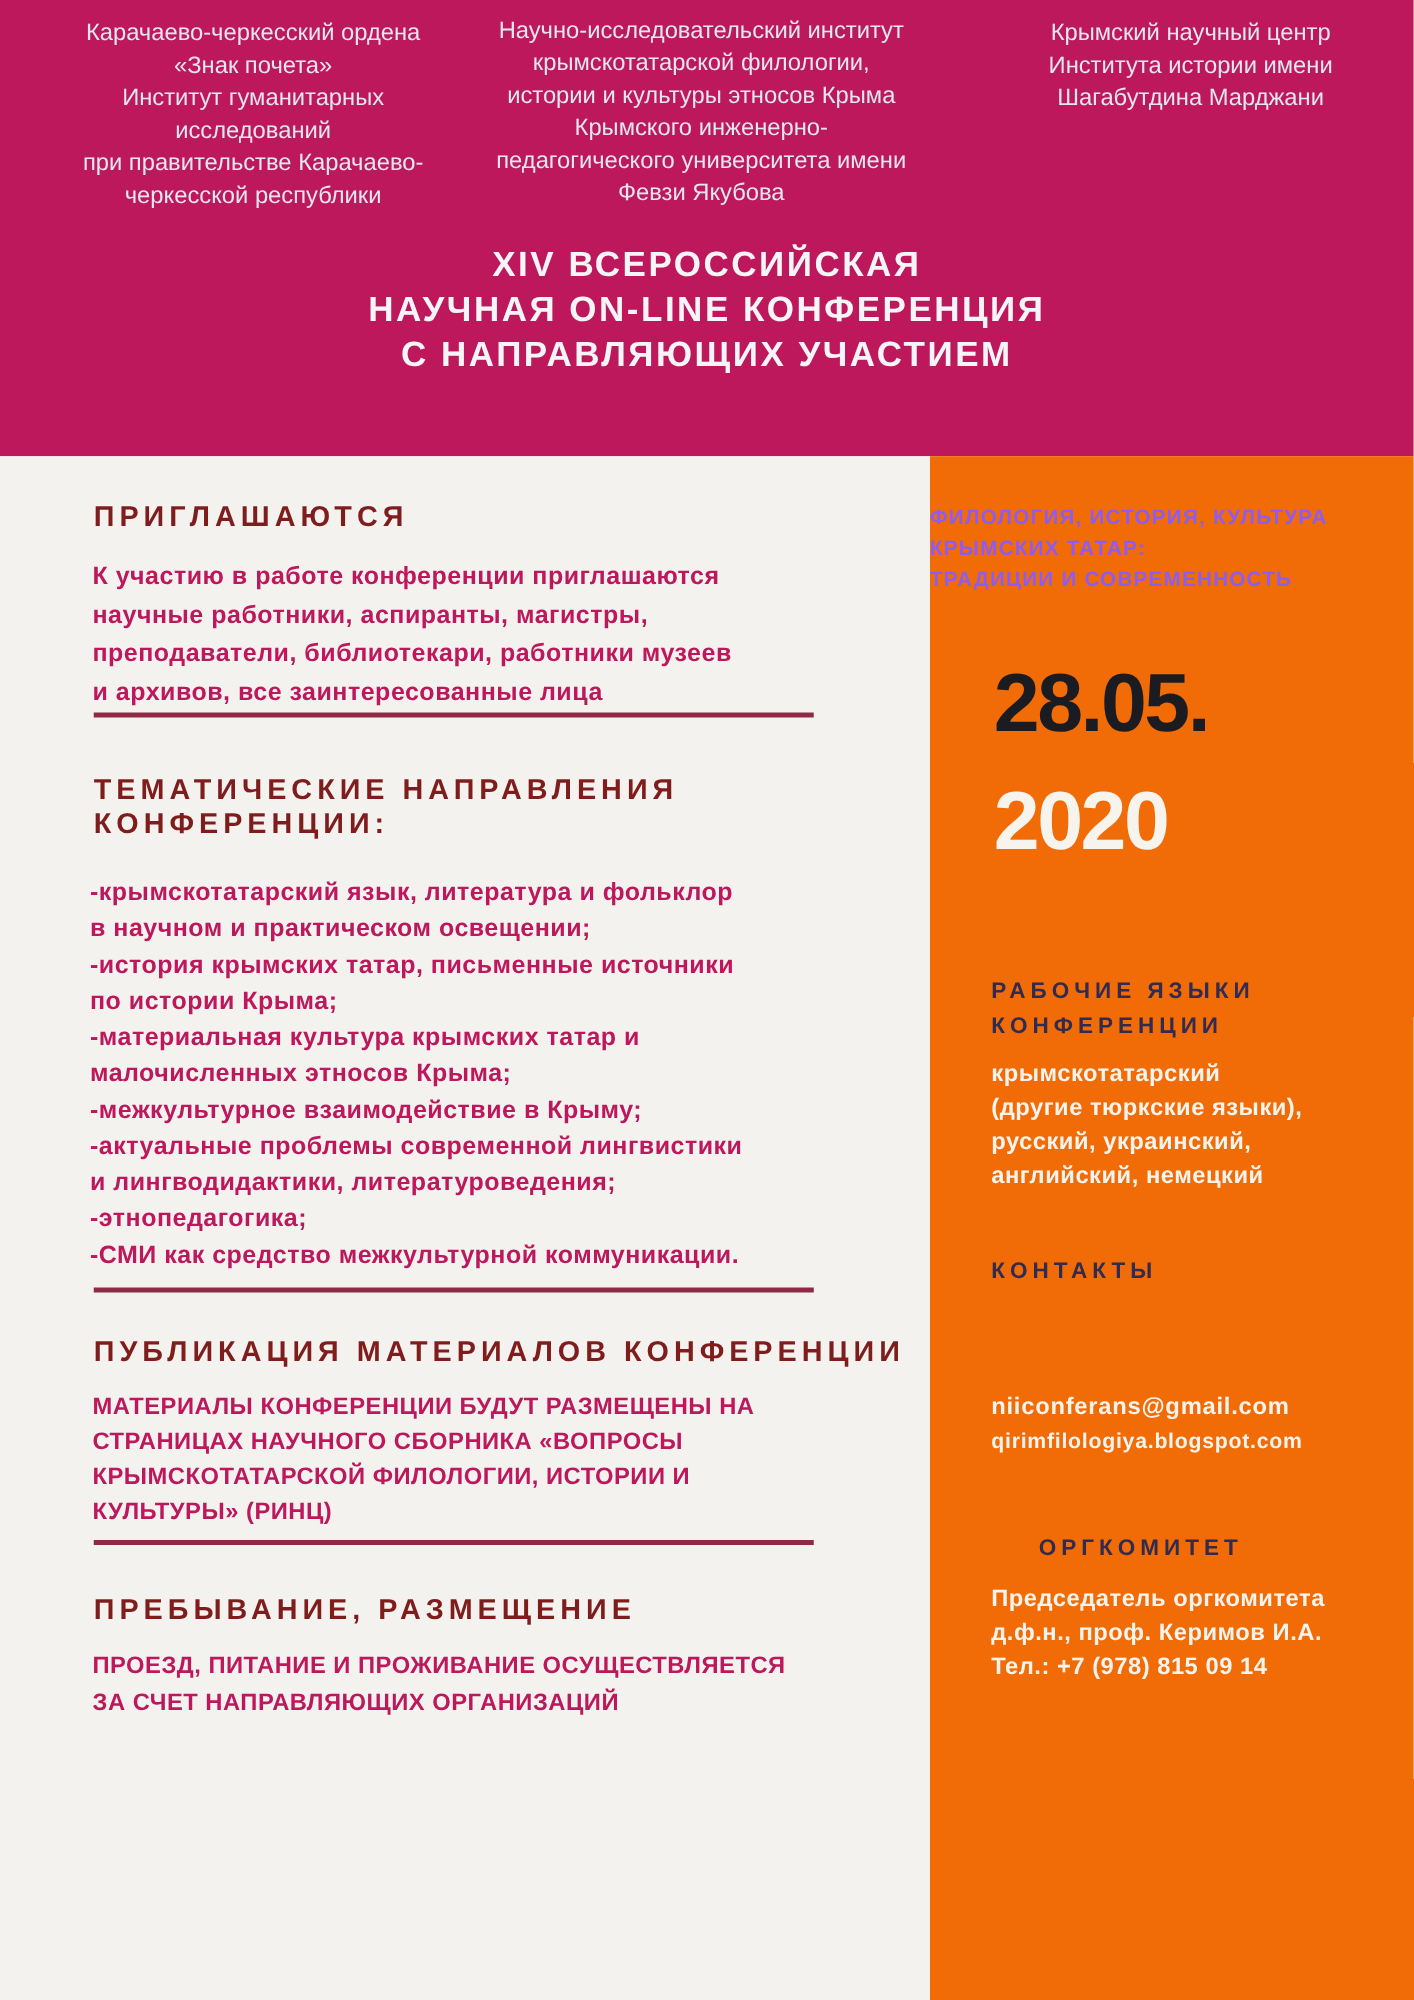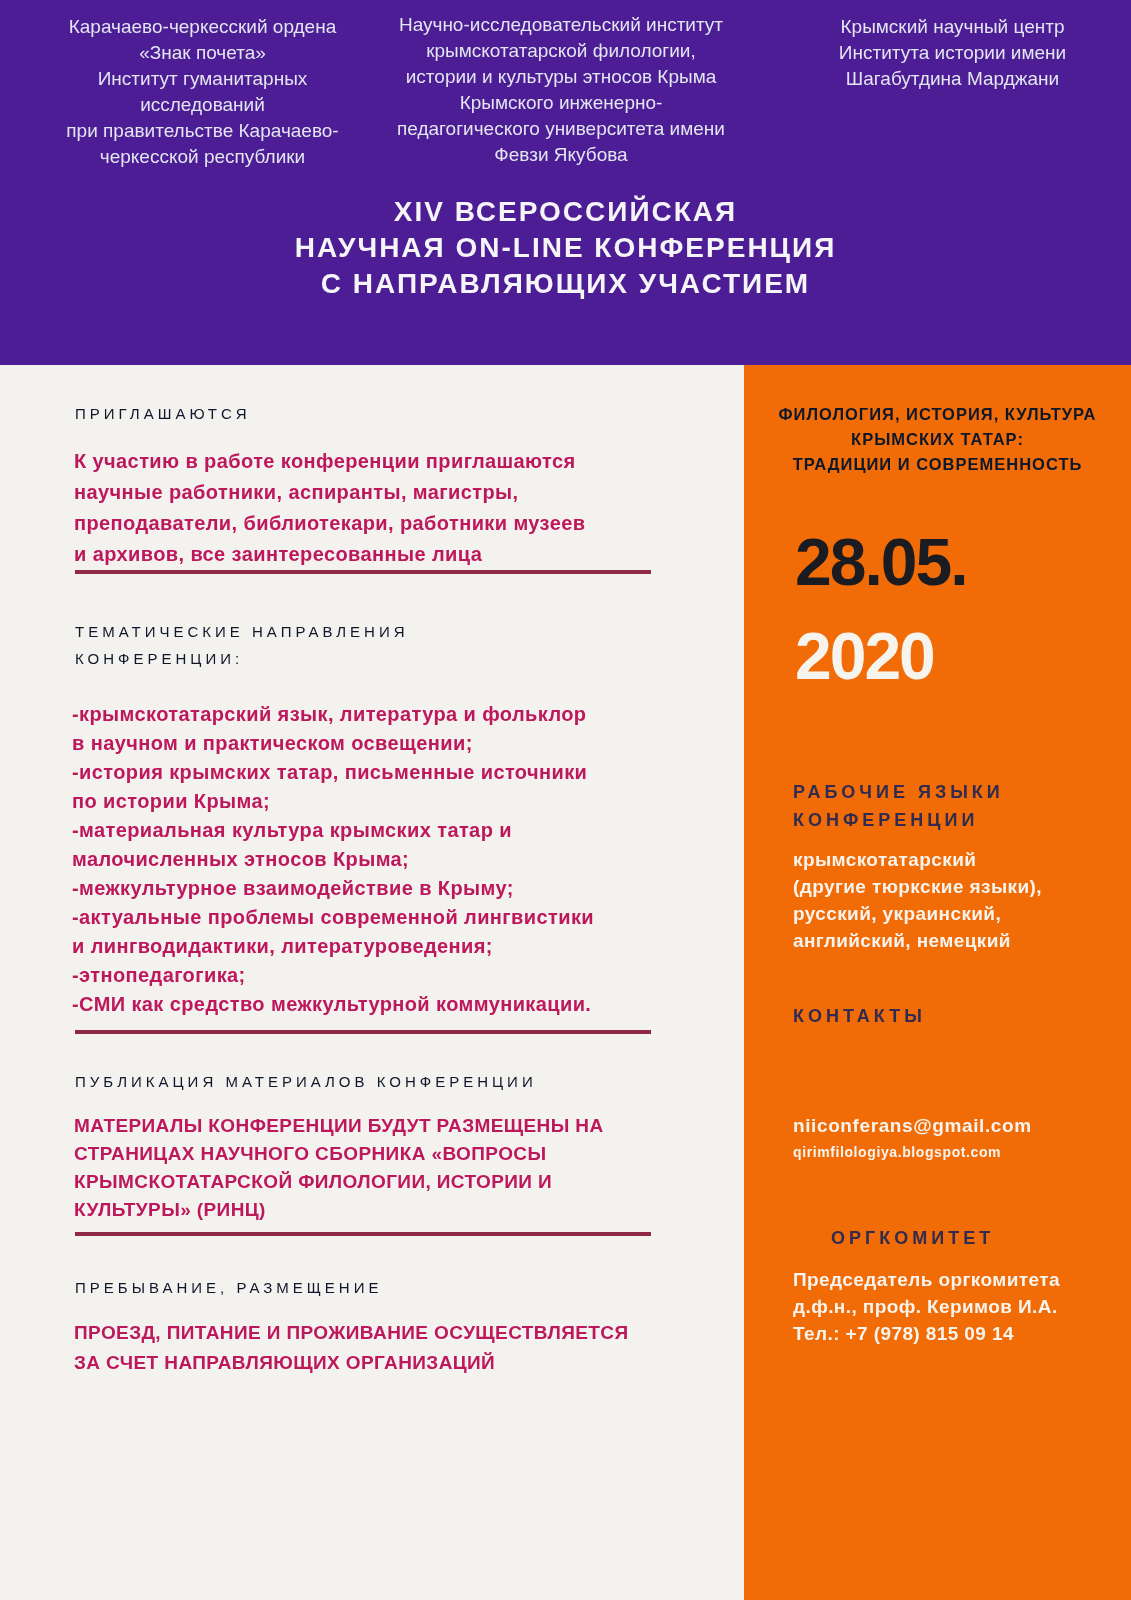--- a/index.html
+++ b/index.html
@@ -2,38 +2,38 @@
 <html><head>
 <meta charset="utf-8">
 <style>
   html,body{margin:0;padding:0;}
   body{font-family:"Liberation Sans","DejaVu Sans",sans-serif;}
   #poster{position:relative;width:1131px;height:1600px;overflow:hidden;background:#f3f2ef;}
   .abs{position:absolute;}
   .pre{white-space:pre-line;}
 
   
-  .hdr{left:0;top:0;width:1131px;height:365px;background:#4c1d95;}
+  .hdr{left:0;top:0;width:1131px;height:365px;background:#be185d;}
   .inst{color:#e3e5f0;font-size:19px;line-height:26px;text-align:center;font-weight:400;}
   .hdr-title{left:0;top:194px;width:1131px;text-align:center;color:#f5f4f6;
              font-size:28px;line-height:36px;font-weight:800;letter-spacing:2px;}
 
   
   .leftcol{left:0;top:365px;width:744px;height:1235px;background:#f3f2ef;}
-  .oh{color:#0f172a;font-weight:400;letter-spacing:4px;font-size:15px;line-height:27px;}
+  .oh{color:#7f1d1d;font-weight:700;letter-spacing:4px;font-size:23px;line-height:27px;}
   .navytxt{color:#be185d;font-weight:700;}
   .body20{font-size:20px;line-height:31px;letter-spacing:0.4px;}
   .rule{height:4px;background:#8f2a44;width:576px;left:75px;}
   .list-item{white-space:pre-line;font-size:20px;line-height:29px;}
 
   
   .rightcol{left:744px;top:365px;width:387px;height:1235px;background:#f16c07;}
   .rh{color:#312b4f;font-weight:800;letter-spacing:4px;font-size:18px;line-height:28px;}
   .whitetxt{color:#f7f4ee;font-weight:700;}
-  .topic{color:#0f172a;font-weight:800;font-size:16.5px;line-height:25px;letter-spacing:1px;text-align:center;}
+  .topic{color:#8b5cf6;font-weight:800;font-size:16.5px;line-height:25px;letter-spacing:1px;}
   .bigdate{font-weight:700;font-size:66px;line-height:76px;letter-spacing:-2px;text-align:center;}
 </style>
 </head>
 <body>
 
 <div id="poster">
 
   <div class="abs hdr">
     <div class="abs inst pre" style="left:30px;top:14px;width:345px;">Карачаево-черкесский ордена
 «Знак почета»
@@ -106,20 +106,20 @@
 
   <div class="abs rh pre" style="left:793px;top:778px;width:320px;">РАБОЧИЕ ЯЗЫКИ
 КОНФЕРЕНЦИИ</div>
   <div class="abs whitetxt pre" style="left:793px;top:846px;width:320px;font-size:19px;line-height:27px;letter-spacing:0.4px;">крымскотатарский
 (другие тюркские языки),
 русский, украинский,
 английский, немецкий</div>
 
   <div class="abs rh" style="left:793px;top:1002px;width:320px;">КОНТАКТЫ</div>
   <div class="abs whitetxt" style="left:793px;top:1112px;width:330px;font-size:19px;line-height:27px;letter-spacing:0.6px;">niiconferans@gmail.com</div>
-  <div class="abs whitetxt" style="left:793px;top:1139px;width:330px;font-size:14px;line-height:27px;letter-spacing:0.6px;">qirimfilologiya.blogspot.com</div>
+  <div class="abs whitetxt" style="left:793px;top:1139px;width:330px;font-size:17px;line-height:27px;letter-spacing:0.6px;">qirimfilologiya.blogspot.com</div>
 
   <div class="abs rh" style="left:783px;top:1224px;width:320px;margin-left:48px;">ОРГКОМИТЕТ</div>
   <div class="abs whitetxt pre" style="left:793px;top:1266px;width:330px;font-size:19px;line-height:27px;letter-spacing:0.4px;">Председатель оргкомитета
 д.ф.н., проф.  Керимов И.А.
 Тел.: +7 (978) 815 09 14</div>
 
 </div>
 
 </body></html>

